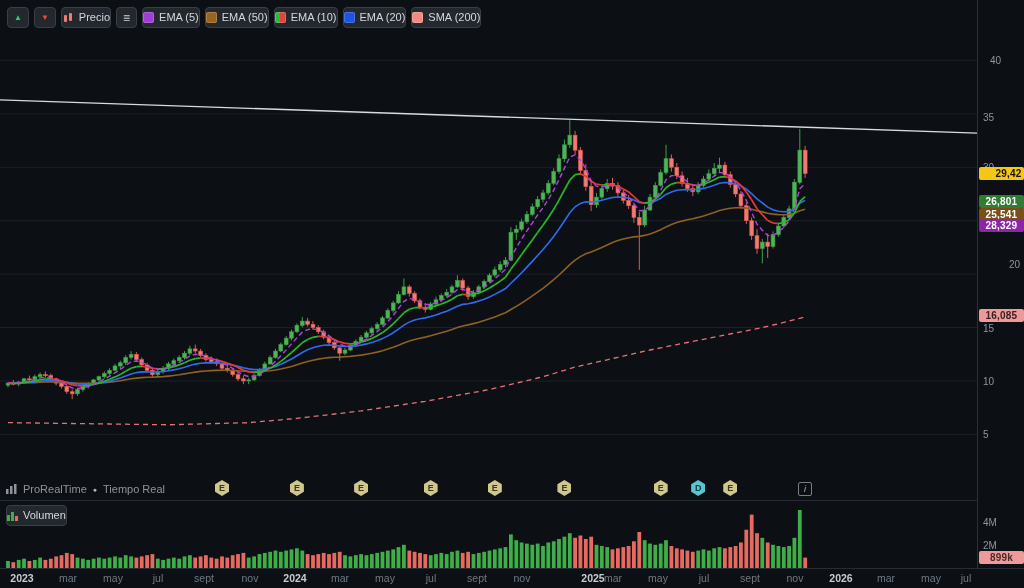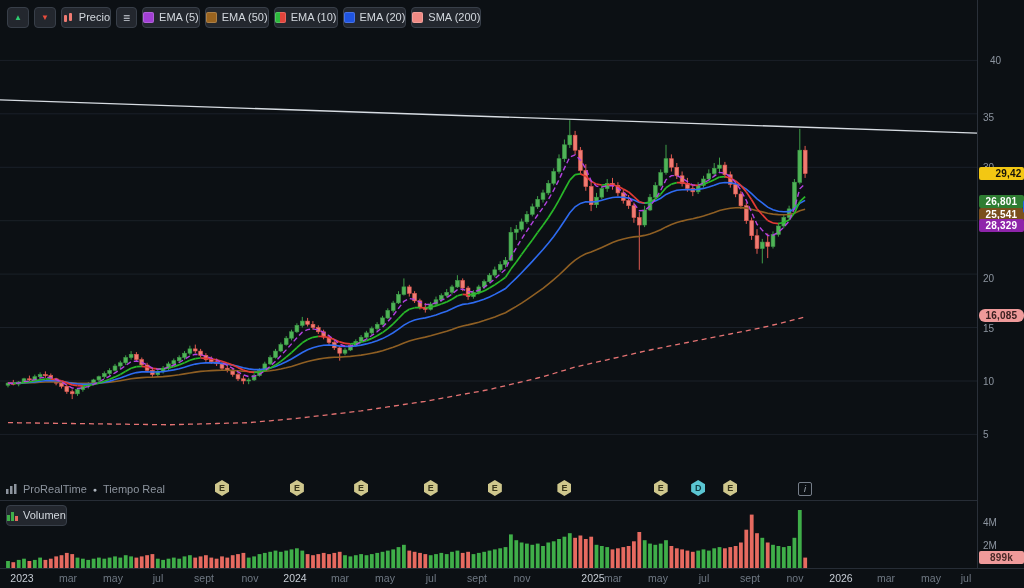--- a/index.html
+++ b/index.html
@@ -50,21 +50,21 @@
   
   #scale-col{position:absolute;left:977px;top:0;width:47px;height:568px;
     border-left:1px solid #2a3039;z-index:9;background:#0c1014}
   .tick{position:absolute;left:5px;transform:translateY(-50%);font-size:10px;color:#8d95a0}
   .badge{position:absolute;left:1px;width:45px;height:13px;border-radius:2px;
     display:flex;align-items:center;justify-content:center;font-size:10px;font-weight:700;letter-spacing:.2px}
 
   
   #time-axis{position:absolute;left:0;top:569px;width:1024px;height:19px;z-index:9}
   .tlabel{position:absolute;top:3px;transform:translateX(-50%);font-size:10.5px;color:#707984;white-space:nowrap}
-  .tlabel.yr{color:#c6ccd4;font-weight:400}
+  .tlabel.yr{color:#c6ccd4;font-weight:700}
 </style>
 </head>
 <body>
 
 <div id="app">
 
   <svg id="price-svg" width="977" height="500">
       <line x1="0" x2="977" y1="434.4" y2="434.4" stroke="#1a2028" stroke-width="1"></line>
       <line x1="0" x2="977" y1="381.0" y2="381.0" stroke="#1a2028" stroke-width="1"></line>
       <line x1="0" x2="977" y1="327.5" y2="327.5" stroke="#1a2028" stroke-width="1"></line>
@@ -757,33 +757,33 @@
           <rect x="8" y="6" width="3" height="5" fill="#e66a60"></rect>
         </svg>
     </span>
     <span>Volumen</span>
   </button>
 
   <div id="scale-col">
       <div class="tick" style="top: 434.41px;">5</div>
       <div class="tick" style="top: 380.98px;">10</div>
       <div class="tick" style="top: 327.55px;">15</div>
-      <div class="tick" style="top: 278px;">20</div>
+      <div class="tick" style="top: 264px; margin-left: 26px;">20</div>
       <div class="tick" style="top: 220.69px;">25</div>
       <div class="tick" style="top: 167.26px;">30</div>
       <div class="tick" style="top: 110px; margin-top: 7px;">35</div>
       <div class="tick" style="top: 60.4px; margin-left: 7px;">40</div>
       <div class="tick" style="top: 521.6px;">4M</div>
       <div class="tick" style="top: 544.8px;">2M</div>
       <div class="badge" style="top: 166.958px; background: rgb(243, 199, 19); color: rgb(21, 18, 10); z-index: 9; padding-left: 14px;">29,42</div>
       <div class="badge" style="top: 178.616px; background: rgb(142, 36, 170); color: rgb(255, 255, 255); z-index: 8; margin-top: 40px;">28,329</div>
       <div class="badge" style="top: 194.945px; background: rgb(46, 125, 50); color: rgb(255, 255, 255); z-index: 5;">26,801</div>
       <div class="badge" style="top: 200.277px; background: rgb(30, 99, 233); color: rgb(255, 255, 255); z-index: 7; margin-left: 44px;">26,302</div>
       <div class="badge" style="top: 208.409px; background: rgb(122, 79, 29); color: rgb(255, 255, 255); z-index: 6;">25,541</div>
-      <div class="badge" style="top: 309.456px; background: rgb(239, 154, 154); color: rgb(58, 32, 32); z-index: 4; border-radius: 6px;">16,085</div>
+      <div class="badge" style="top: 309.456px; background: rgb(239, 154, 154); color: rgb(58, 32, 32); z-index: 4;">16,085</div>
       <div class="badge" style="top: 551.072px; background: rgb(239, 154, 154); color: rgb(74, 42, 40);">899k</div>
     </div>
   <div id="time-axis">
       <div class="tlabel yr" style="left: 22px;">2023</div>
       <div class="tlabel" style="left: 68px;">mar</div>
       <div class="tlabel" style="left: 113px;">may</div>
       <div class="tlabel" style="left: 158px;">jul</div>
       <div class="tlabel" style="left: 204px;">sept</div>
       <div class="tlabel" style="left: 250px;">nov</div>
       <div class="tlabel yr" style="left: 295px;">2024</div>

